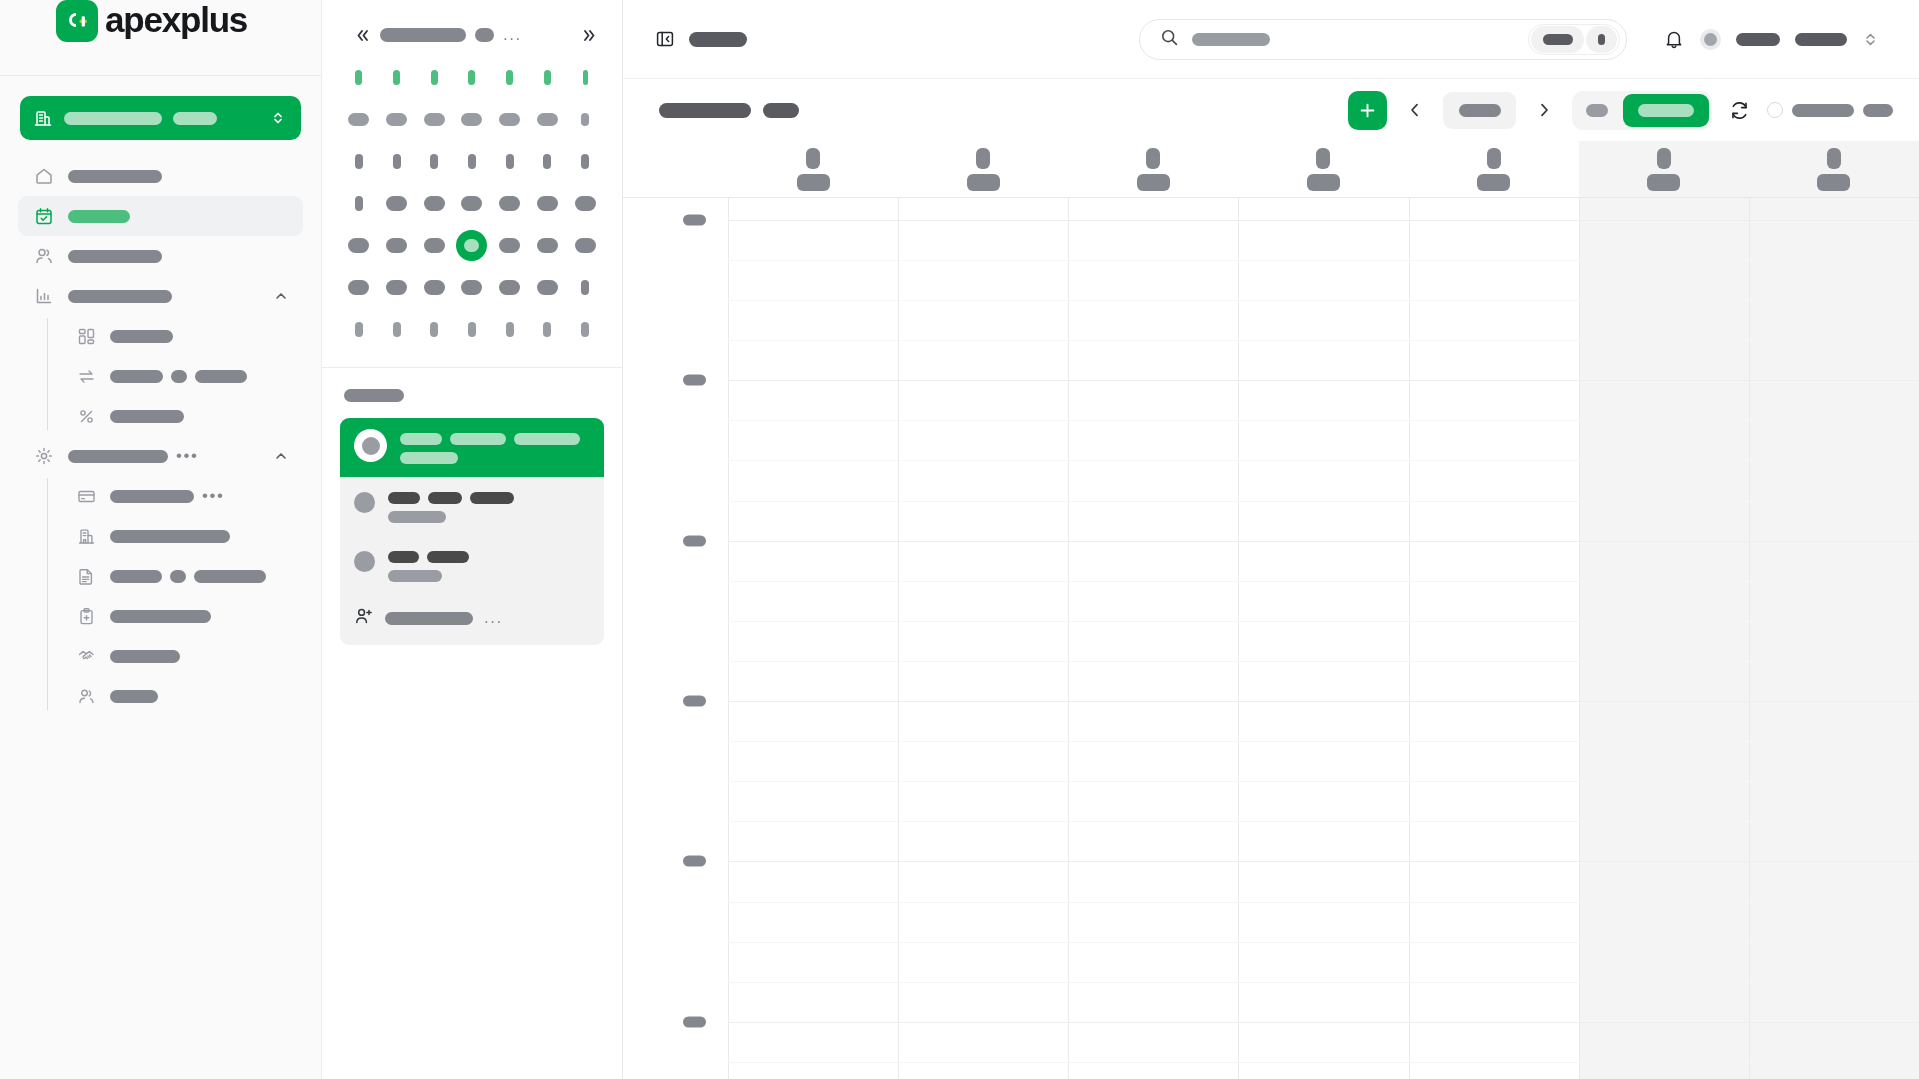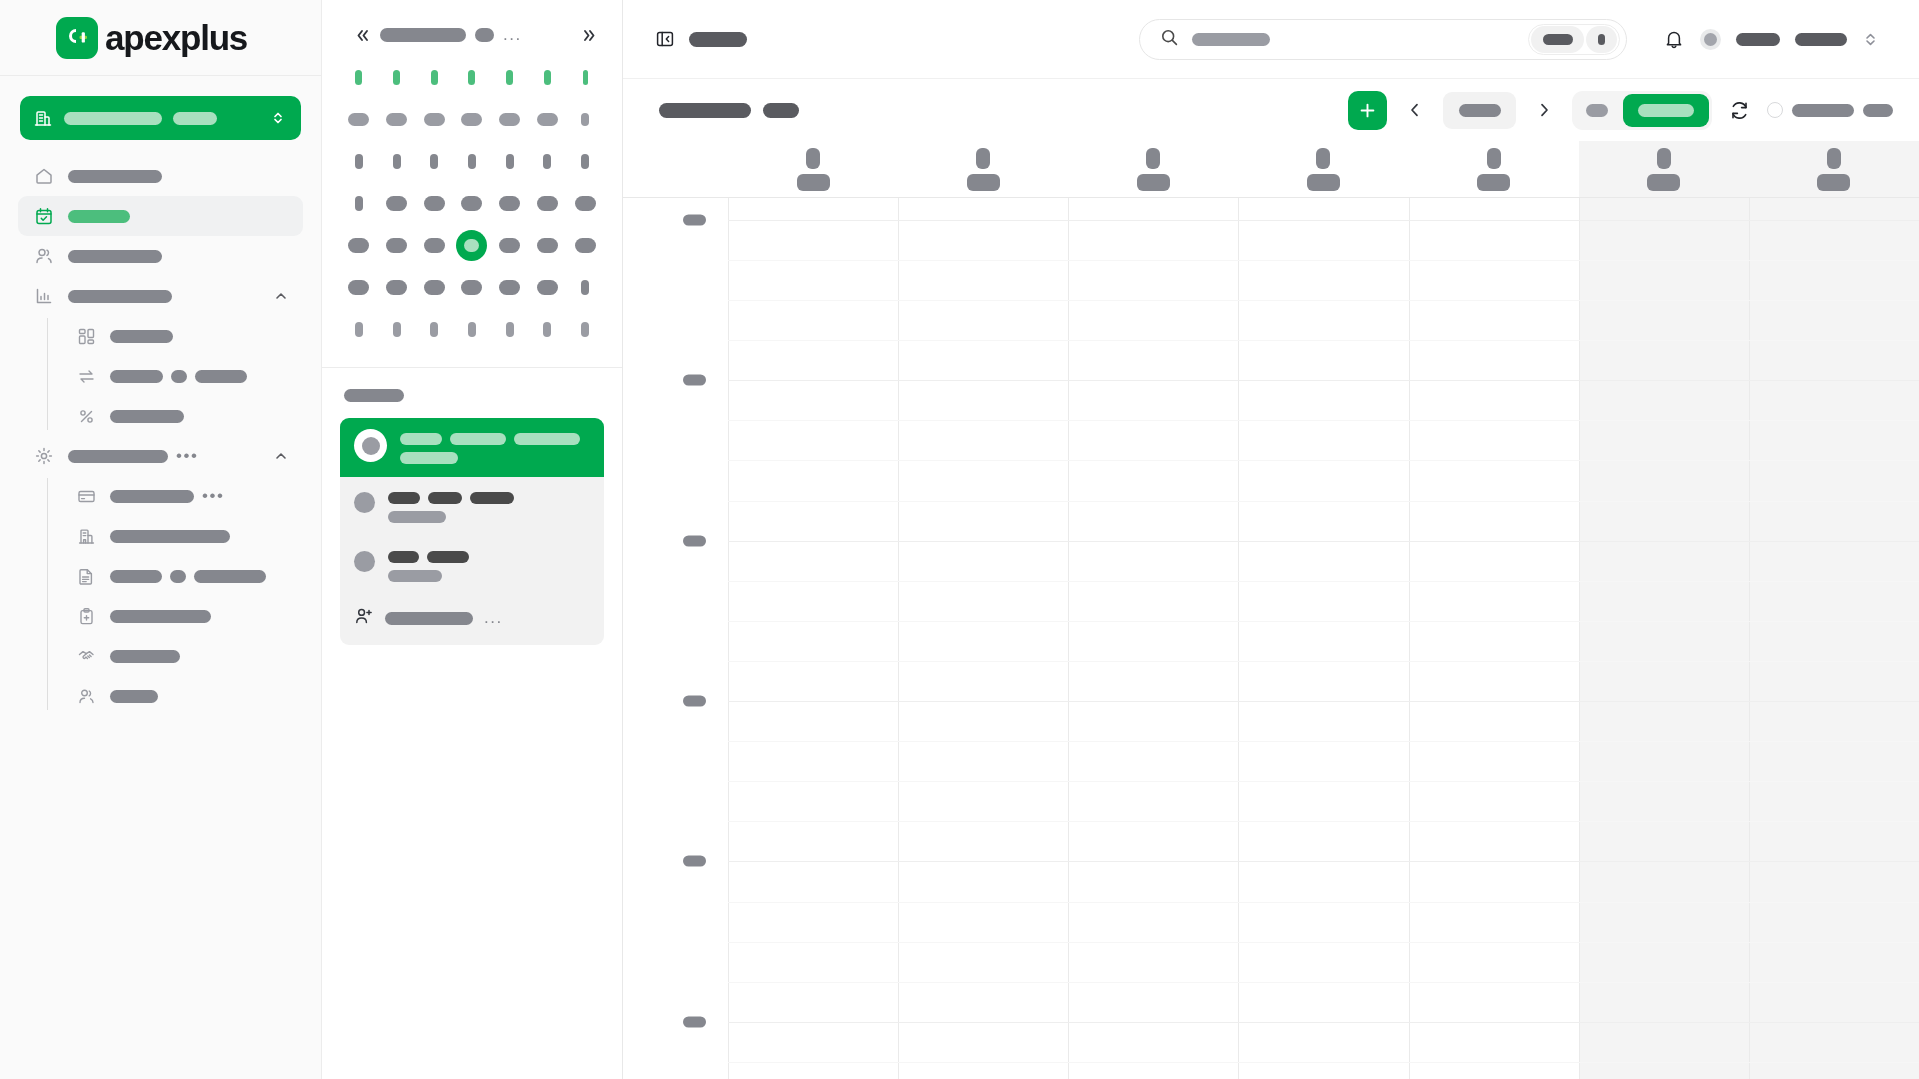--- a/index.html
+++ b/index.html
@@ -21,21 +21,21 @@
   .bar-greenl { background: #a8e0bf; }
   .dots { color: #85878e; font-size: 17px; letter-spacing: 1.5px; line-height: 8px;
           display:inline-block; vertical-align: middle; }
 
   
   .sidebar {
     width: 322px; height: 1079px; background: #fafafa;
     border-right: 1px solid #ececec; flex: 0 0 322px; position: relative;
   }
   .brand {
-    height: 76px; display: flex; align-items: center; padding-left: 56px;
+    height: 76px; display: flex; align-items: flex-start; padding-left: 56px;
     border-bottom: 1px solid #ececec; background: #fafafa;
   }
   .brand-mark {
     width: 42px; height: 42px; border-radius: 11px; background: #00A94F;
     display: flex; align-items: center; justify-content: center; margin-right: 7px;
   }
   .brand-mark svg { display: block; }
   .brand-name { font-size: 35px; font-weight: 700; color: #16181c; letter-spacing: -1.2px; }
 
   .org-switch {

